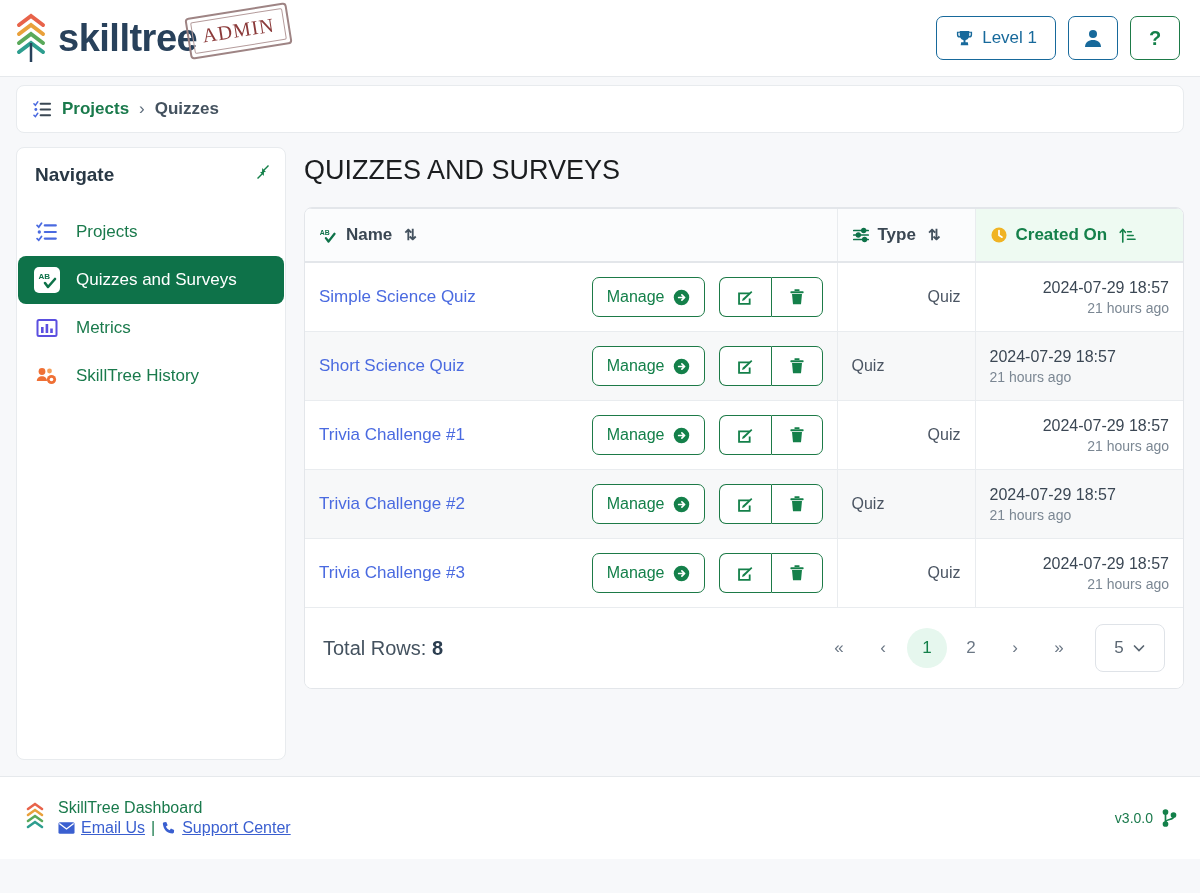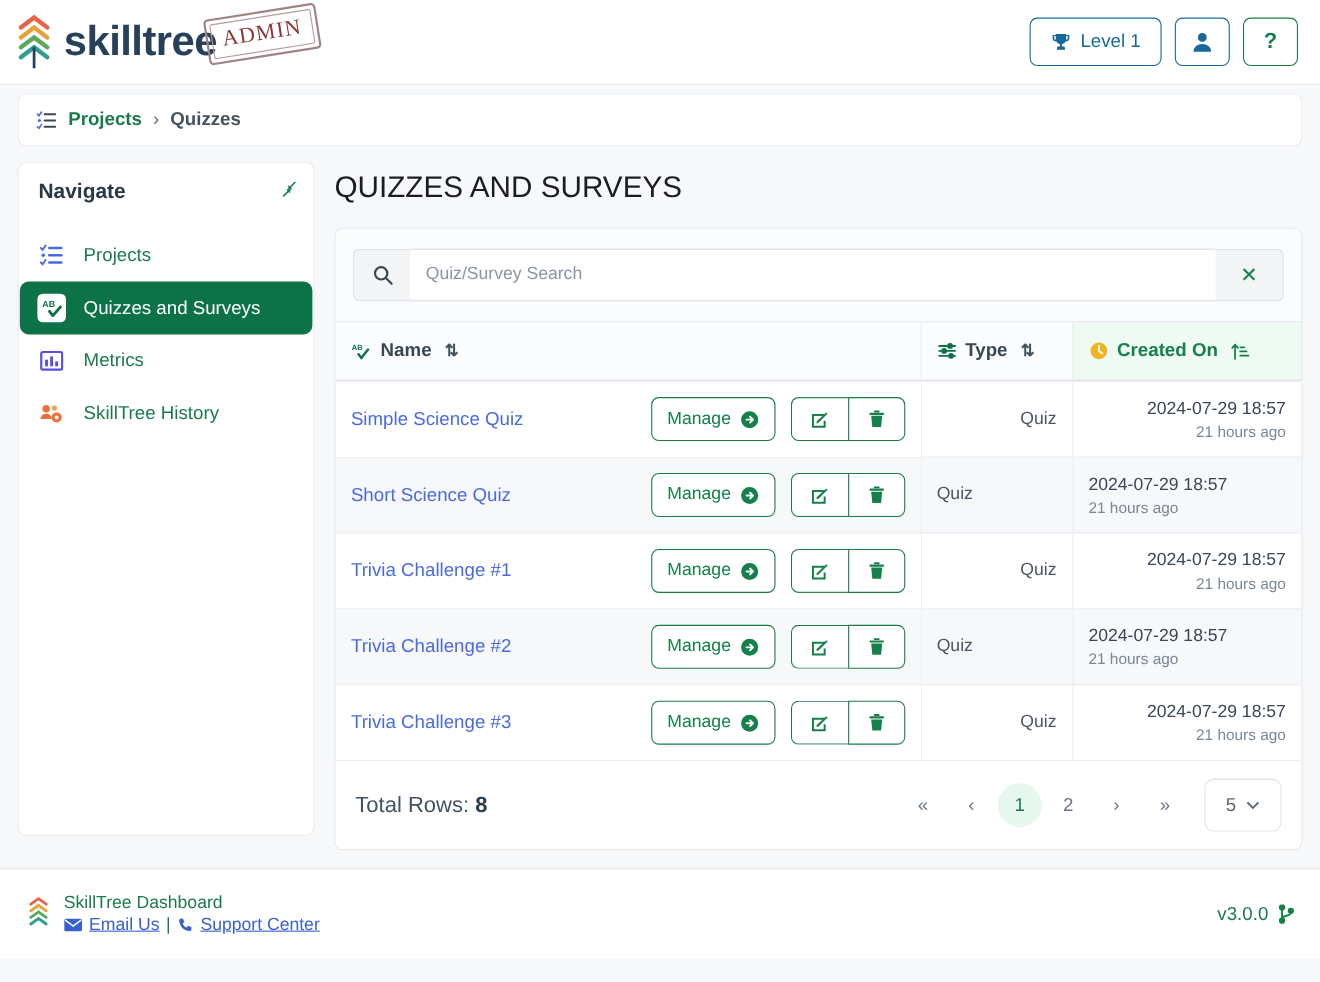--- a/index.html
+++ b/index.html
@@ -241,21 +241,21 @@
     height: 83px;
     display: flex; align-items: center;
     padding: 0 22px 0 24px;
   }
   .footer-left { display: flex; align-items: flex-start; gap: 12px; }
   .footer-text-col { display: flex; flex-direction: column; gap: 2px; }
   .f-title { color: #1a7a4c; font-size: 16px; }
   .f-links { display: flex; align-items: center; gap: 6px; font-size: 16px; }
   .f-link { color: #3a5fd0; text-decoration: underline; cursor: pointer; }
   .f-sep { color: #1a7a4c; }
-  .footer-right { margin-left: auto; display: flex; align-items: center; gap: 8px; color: #1a7a4c; font-size: 17px; }
+  .footer-right { margin-left: auto; display: flex; align-items: center; gap: 8px; color: #1a7a4c; font-size: 14px; }
   svg { display: block; }
 </style>
 </head>
 <body>
 
 <div class="app-header">
   <div class="logo-wrap">
     <span class="logo-chevrons">
       <svg width="34" height="52" viewBox="0 0 34 52">
         <g fill="none" stroke-width="4" stroke-linecap="round">
@@ -385,32 +385,20 @@
     </div>
   </div>
 
   <div class="main">
     <div class="page-head">
       <div class="page-title">QUIZZES AND SURVEYS</div>
     </div>
 
     <div class="card">
 
-      <div class="search-zone">
-        <div class="input-group">
-          <div class="ig-prepend">
-            <svg width="20" height="20" viewBox="0 0 20 20" fill="none" stroke="#3a4753" stroke-width="2">
-              <circle cx="8.5" cy="8.5" r="5.6"></circle>
-              <line x1="12.8" y1="12.8" x2="18" y2="18" stroke-linecap="round"></line>
-            </svg>
-          </div>
-          <input class="ig-input" type="text" value="" placeholder="Quiz/Survey Search" style="">
-          <div class="ig-append">✕</div>
-        </div>
-      </div>
 
       <table class="grid">
         <thead>
           <tr>
             <th class="col-name">
               <div class="th-inner">
                 <span>
                   <svg width="19" height="19" viewBox="0 0 22 22">
                     <text x="1" y="10" font-size="8" font-family="Liberation Sans, sans-serif" font-weight="bold" fill="#0e7249">AB</text>
                     <polyline points="8,14 11,18 18,9" fill="none" stroke="#0e7249" stroke-width="2.6" stroke-linecap="round" stroke-linejoin="round"></polyline>

